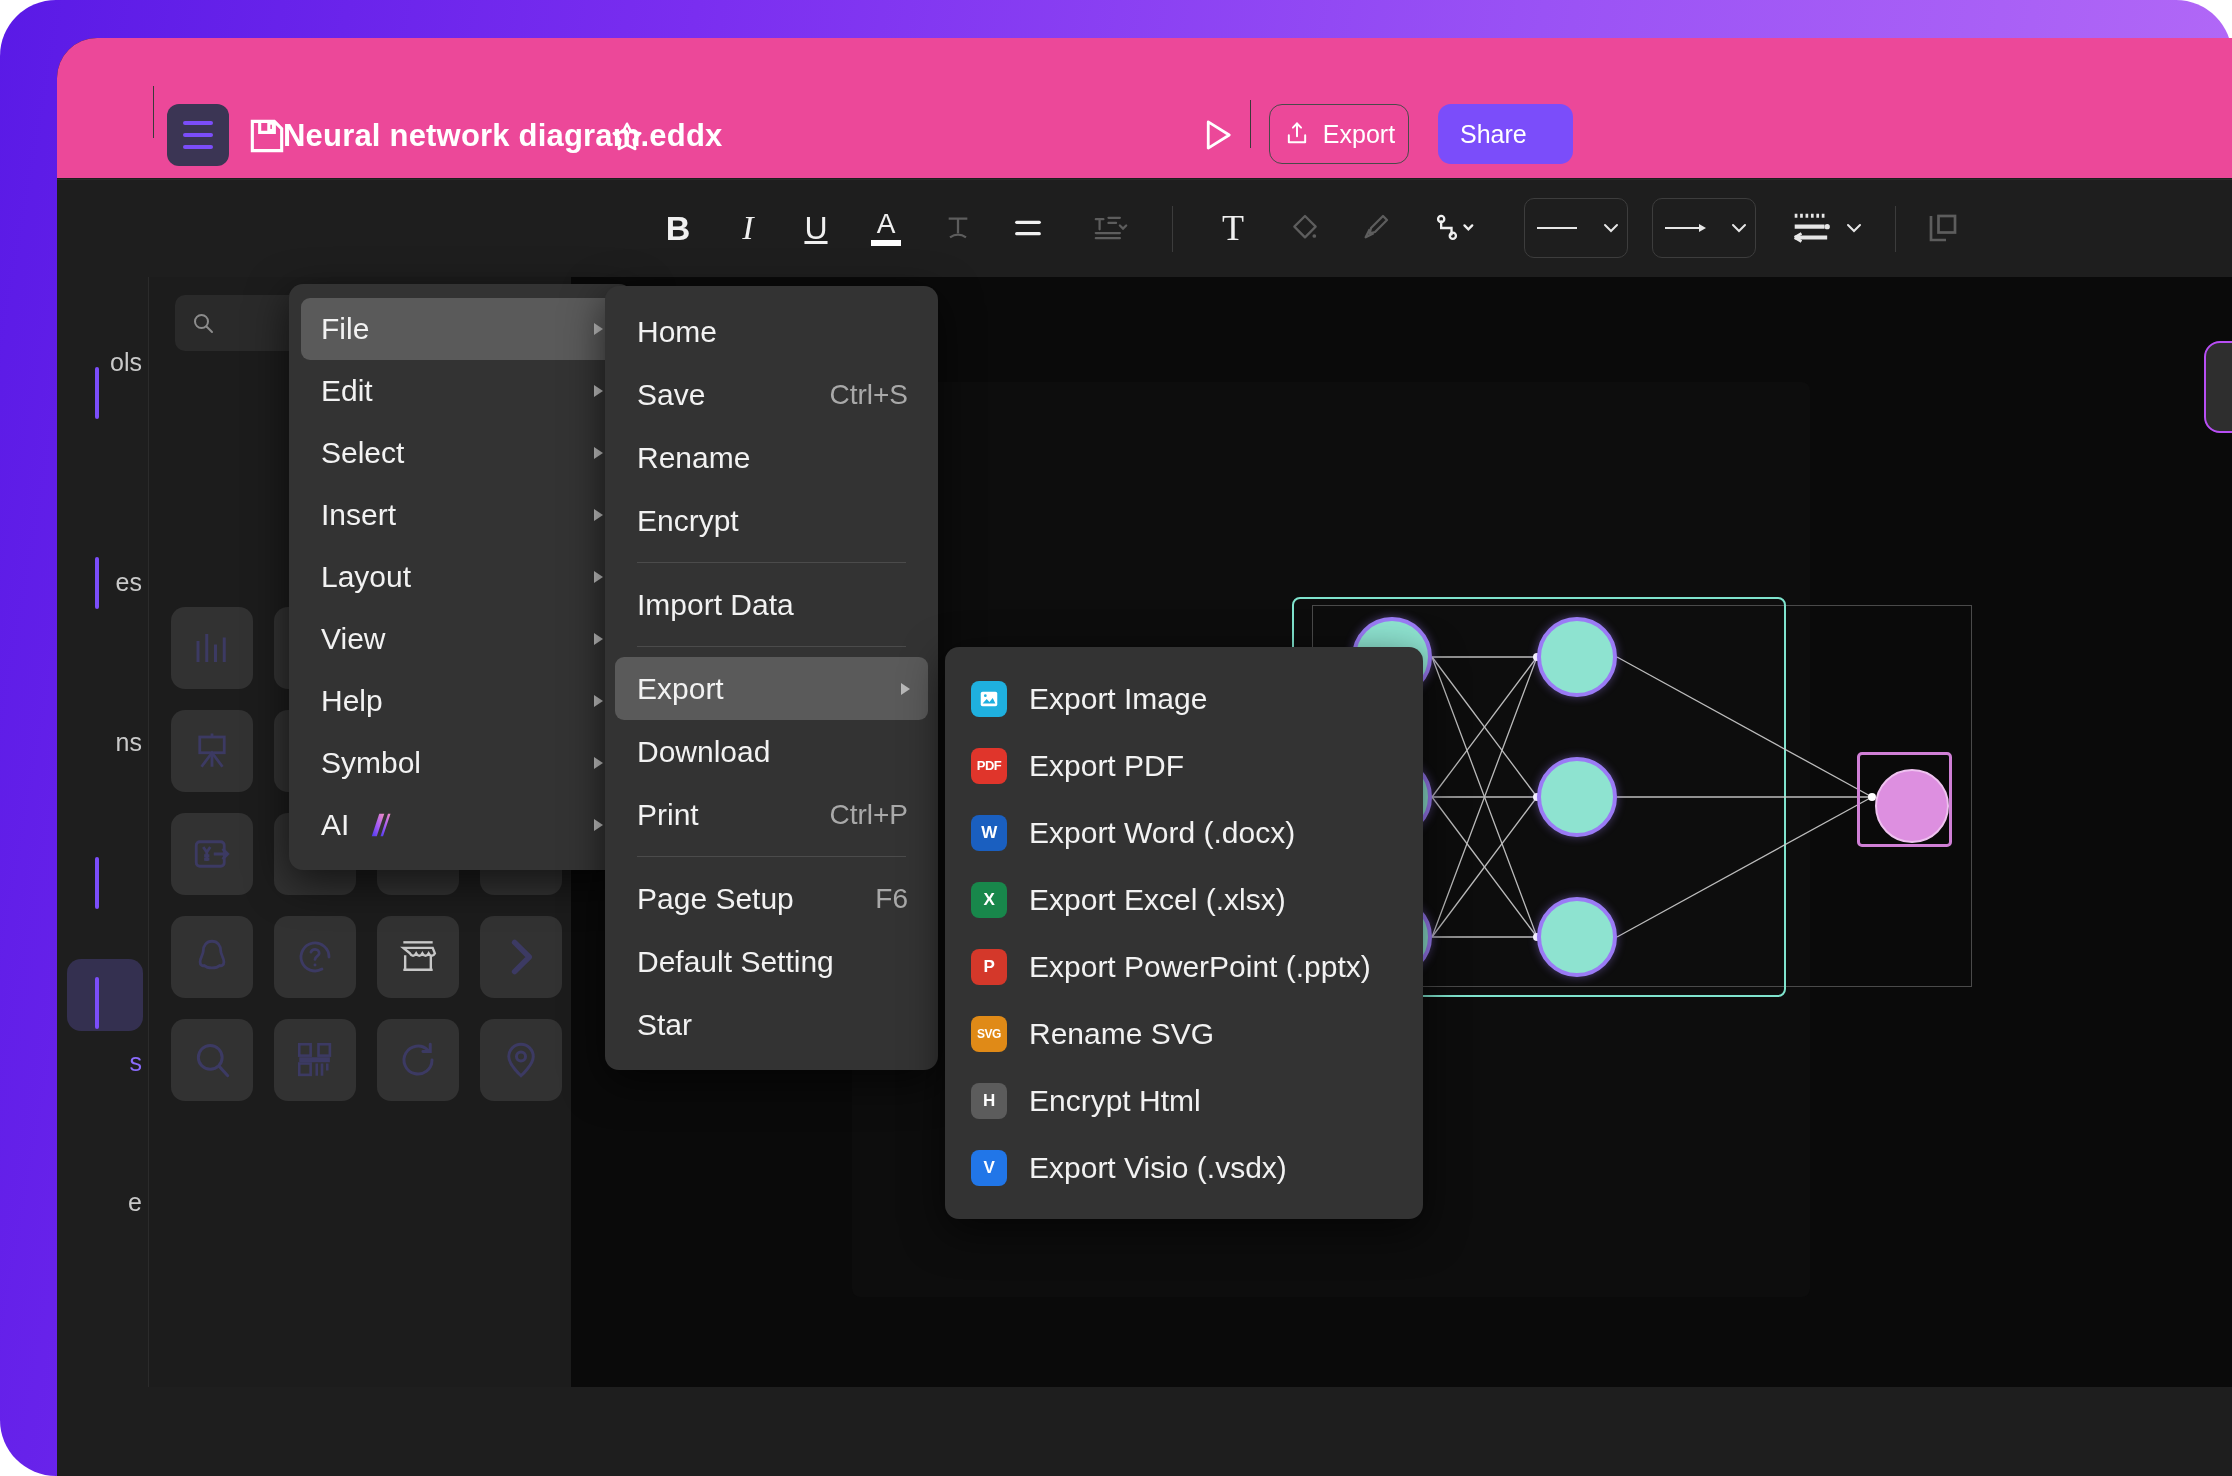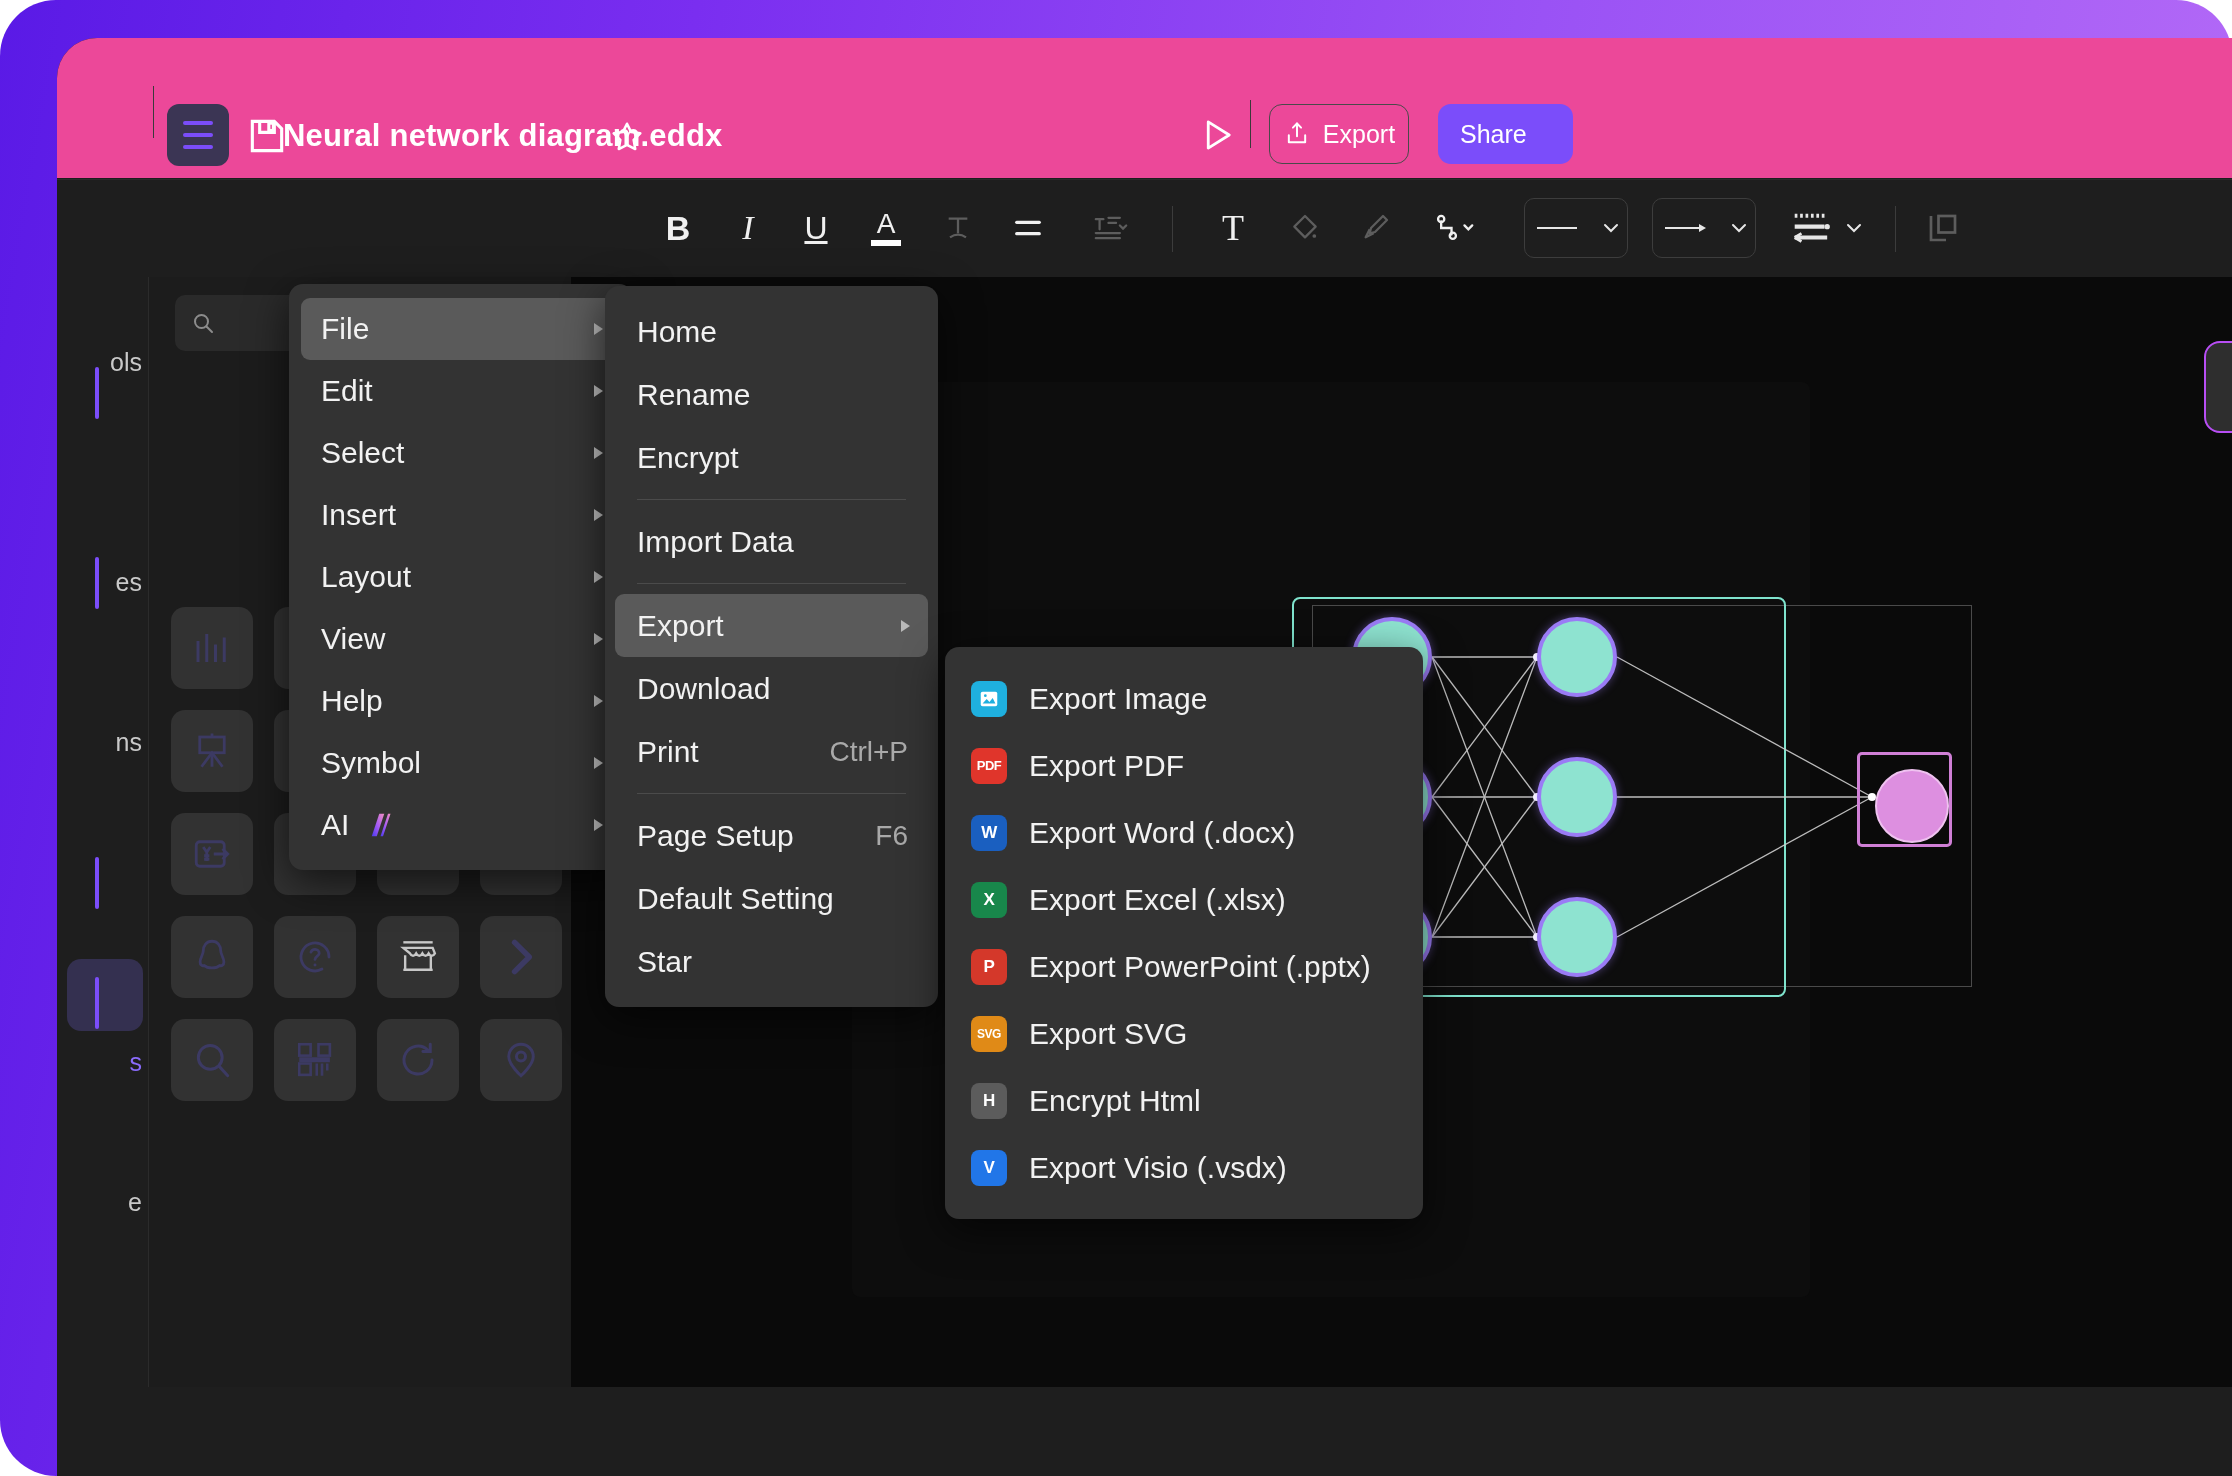--- a/index.html
+++ b/index.html
@@ -650,20 +650,24 @@
         </span>
         <span class="arrow"></span>
       </div>
     </div>
 
     <div class="menu menu2">
       <div class="mitem">
         <span>Home</span>
       </div>
       <div class="mitem">
+        <span>Save</span>
+        <span class="short">Ctrl+S</span>
+      </div>
+      <div class="mitem">
         <span>Rename</span>
       </div>
       <div class="mitem">
         <span>Encrypt</span>
       </div>
       <div class="msep"></div>
       <div class="mitem">
         <span>Import Data</span>
       </div>
       <div class="msep"></div>
@@ -713,21 +717,21 @@
       <div class="mitem">
         <span class="fico" style="background:#18874b;">X</span>
         <span>Export Excel (.xlsx)</span>
       </div>
       <div class="mitem">
         <span class="fico" style="background:#d4382a;">P</span>
         <span>Export PowerPoint (.pptx)</span>
       </div>
       <div class="mitem">
         <span class="fico sm" style="background:#e08a17;font-size:12px;">SVG</span>
-        <span>Export SVG</span>
+        <span>Rename SVG</span>
       </div>
       <div class="mitem">
         <span class="fico" style="background:#5c5c5c;">H</span>
         <span>Encrypt Html</span>
       </div>
       <div class="mitem">
         <span class="fico" style="background:#2176e8;">V</span>
         <span>Export Visio (.vsdx)</span>
       </div>
     </div>

